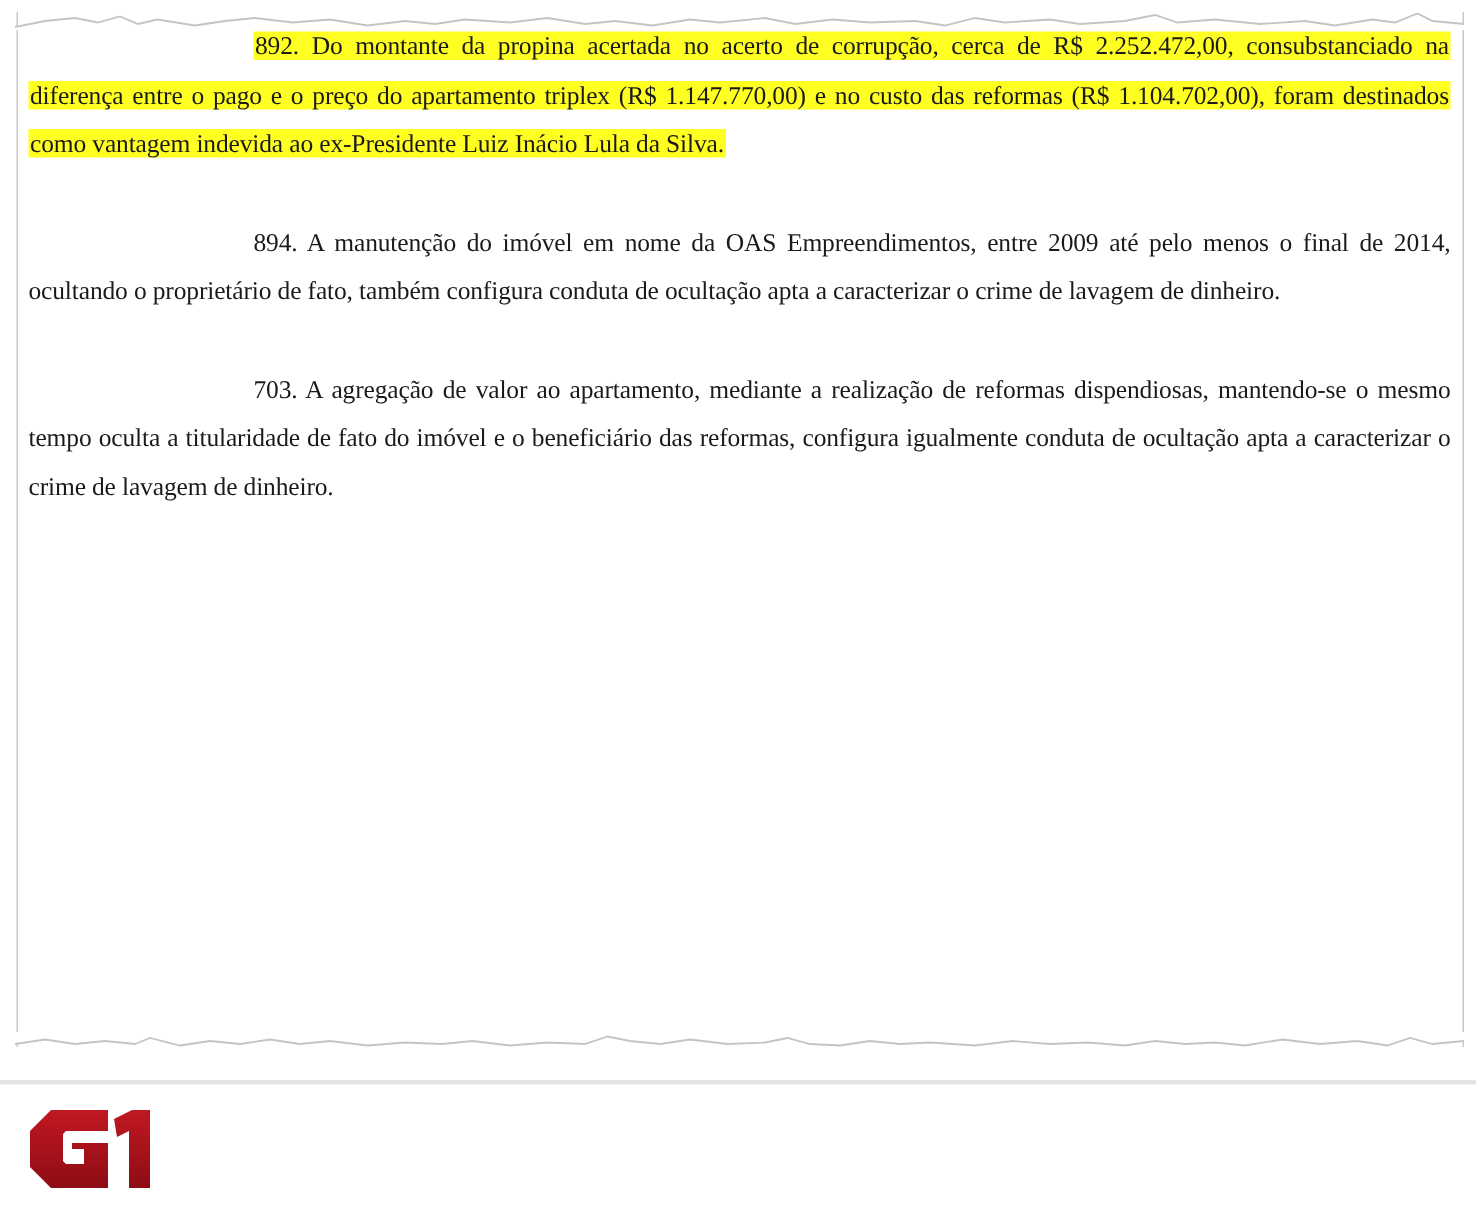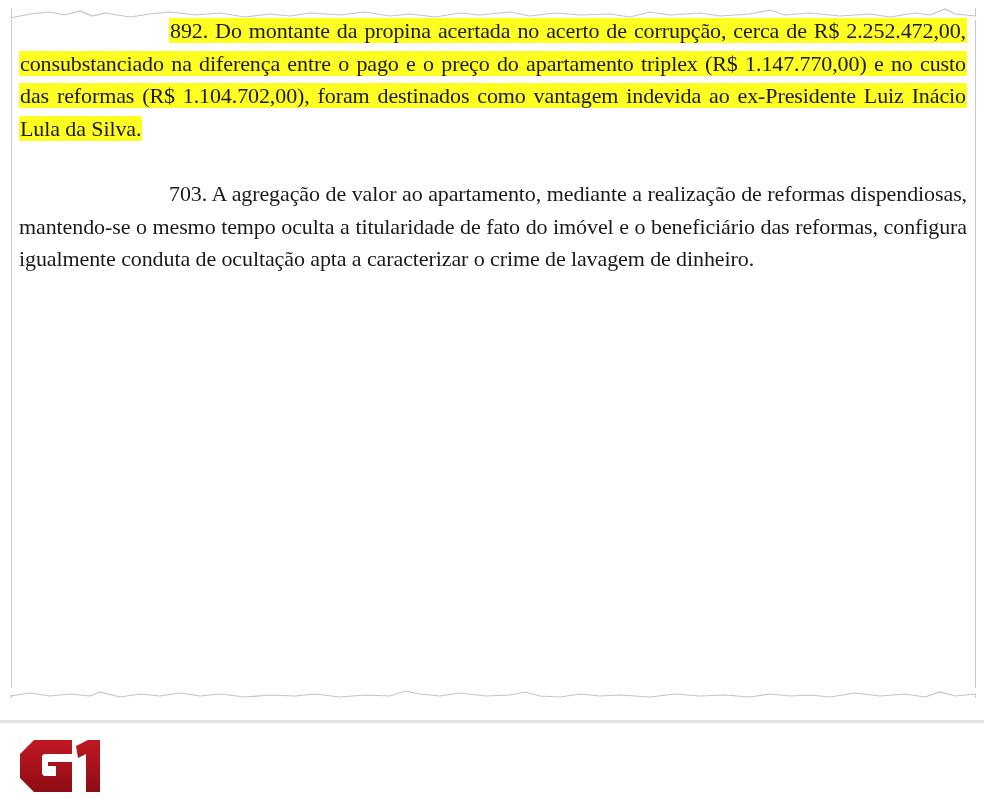--- a/index.html
+++ b/index.html
@@ -31,21 +31,21 @@
       height: 16px;
     }
     .torn-top { top: 4px; }
     .torn-bottom { top: 688px; }
     .doc-text {
       position: absolute;
       left: 19px;
       top: 15px;
       width: 948px;
       color: #1a1a1a;
-      font-size: 22px;
+      font-size: 17px;
       line-height: 32.5px;
       text-align: justify;
       letter-spacing: -0.1px;
     }
     .para {
       margin: 0;
       text-indent: 150px;
     }
     .para + .para { margin-top: 33px; }
     .hl {
@@ -75,20 +75,21 @@
 
 <div class="clipping"></div>
 
 <svg class="torn-top" viewBox="0 0 966 16" preserveAspectRatio="none">
   <path d="M0,14 L20,10 L40,8 L55,11 L70,7 L82,12 L95,9 L120,13 L140,10 L160,8 L185,11 L210,9 L235,13 L260,10 L280,12 L300,9 L330,11 L355,8 L380,12 L400,10 L425,13 L450,9 L470,11 L500,8 L520,12 L545,9 L570,11 L600,10 L620,13 L640,8 L660,11 L690,9 L710,12 L740,10 L760,6 L775,11 L800,9 L830,12 L860,10 L880,13 L905,9 L920,11 L935,5 L945,10 L966,12 L966,16 L0,16 Z" fill="#ffffff" stroke="none"></path>
   <path d="M0,14 L20,10 L40,8 L55,11 L70,7 L82,12 L95,9 L120,13 L140,10 L160,8 L185,11 L210,9 L235,13 L260,10 L280,12 L300,9 L330,11 L355,8 L380,12 L400,10 L425,13 L450,9 L470,11 L500,8 L520,12 L545,9 L570,11 L600,10 L620,13 L640,8 L660,11 L690,9 L710,12 L740,10 L760,6 L775,11 L800,9 L830,12 L860,10 L880,13 L905,9 L920,11 L935,5 L945,10 L966,12" fill="none" stroke="#c4c4c4" stroke-width="1.2"></path>
 </svg>
 
 <div class="doc-text">
   <p class="para"><span class="hl">892. Do montante da propina acertada no  acerto de corrupção, cerca de R$ 2.252.472,00, consubstanciado na diferença entre o pago e o preço do apartamento triplex (R$ 1.147.770,00) e no custo das reformas (R$ 1.104.702,00), foram destinados como vantagem indevida ao ex-Presidente Luiz Inácio Lula da Silva.</span></p>
+  <p class="para">894. A manutenção do imóvel em nome da OAS Empreendimentos, entre 2009 até pelo menos o final de 2014, ocultando o proprietário de fato, também configura conduta de ocultação apta a caracterizar o crime de lavagem de dinheiro.</p>
   <p class="para">703. A agregação de valor ao apartamento, mediante a realização de reformas dispendiosas, mantendo-se o mesmo tempo oculta a titularidade de fato do imóvel e o beneficiário  das reformas, configura igualmente conduta de ocultação apta a caracterizar o crime de lavagem de dinheiro.</p>
 </div>
 
 <svg class="torn-bottom" viewBox="0 0 966 16" preserveAspectRatio="none">
   <path d="M0,0 L966,0 L966,6 L945,8 L930,4 L915,9 L895,6 L870,8 L845,5 L820,9 L800,7 L780,8 L760,6 L740,9 L715,7 L690,8 L665,6 L640,9 L610,7 L590,8 L570,6 L550,9 L530,8 L515,4 L500,7 L475,8 L450,5 L430,8 L410,6 L395,3 L380,8 L355,7 L330,9 L305,6 L285,8 L260,7 L235,9 L210,6 L190,8 L170,5 L150,8 L130,6 L110,9 L90,4 L80,8 L60,6 L40,8 L20,5 L0,8 Z" fill="#ffffff" stroke="none"></path>
   <path d="M0,8 L20,5 L40,8 L60,6 L80,8 L90,4 L110,9 L130,6 L150,8 L170,5 L190,8 L210,6 L235,9 L260,7 L285,8 L305,6 L330,9 L355,7 L380,8 L395,3 L410,6 L430,8 L450,5 L475,8 L500,7 L515,4 L530,8 L550,9 L570,6 L590,8 L610,7 L640,9 L665,6 L690,8 L715,7 L740,9 L760,6 L780,8 L800,7 L820,9 L845,5 L870,8 L895,6 L915,9 L930,4 L945,8 L966,6" fill="none" stroke="#c4c4c4" stroke-width="1.2"></path>
 </svg>
 
 <div class="divider"></div>
 

